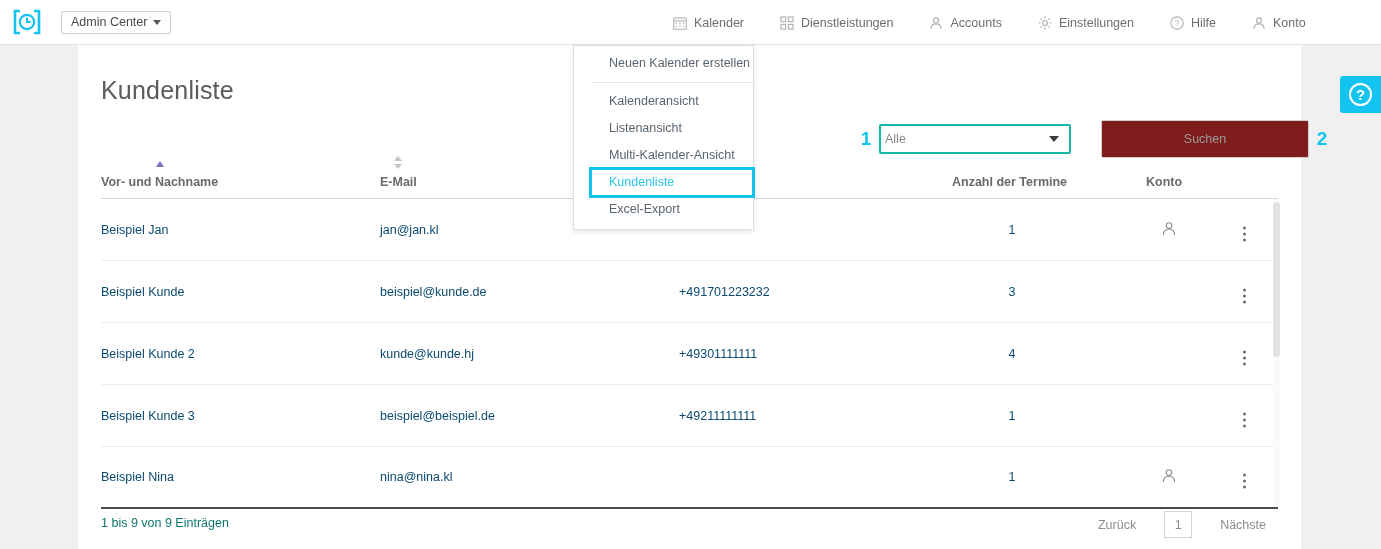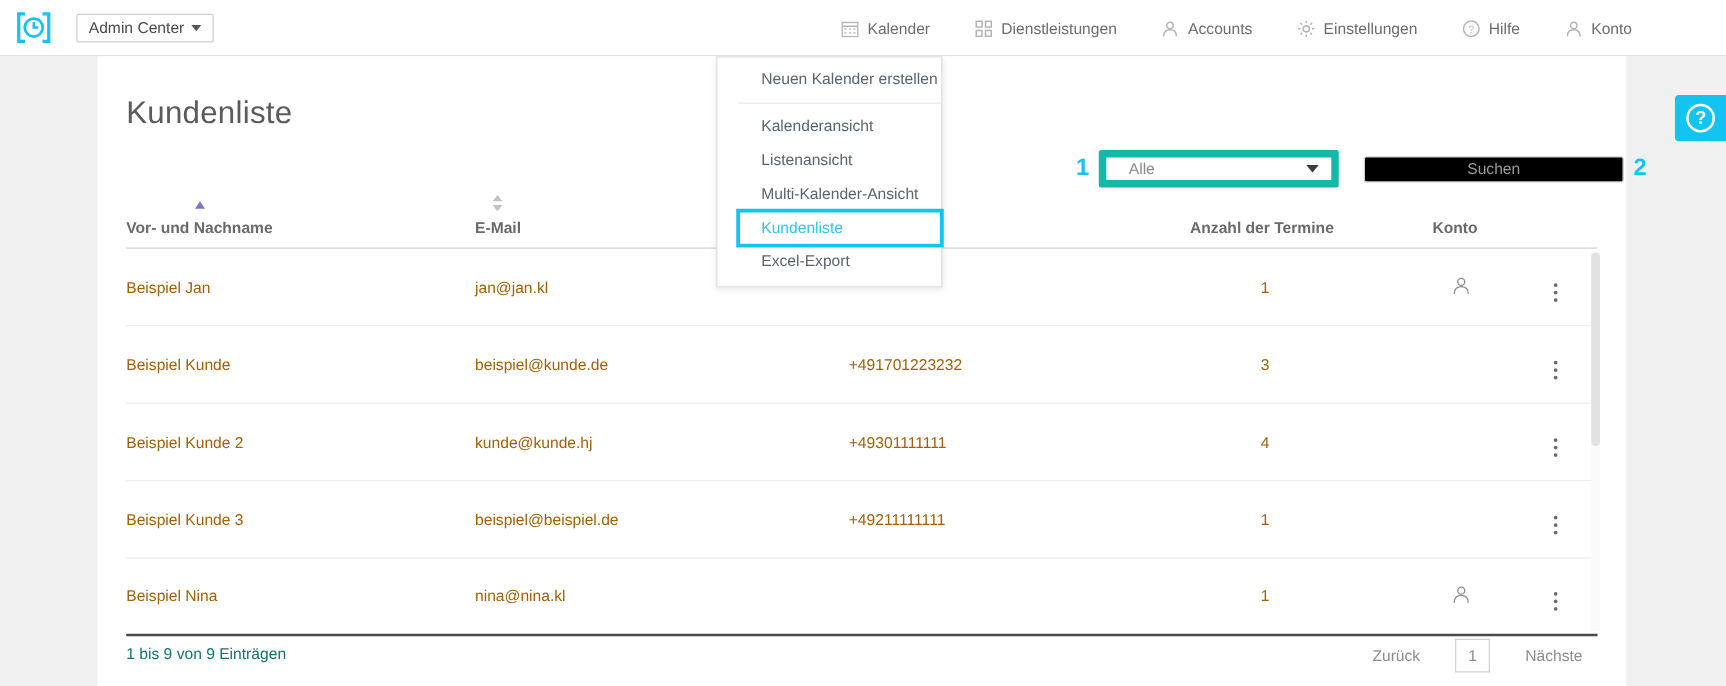--- a/index.html
+++ b/index.html
@@ -59,35 +59,35 @@
   .filter-row {
     position: absolute; left: 775px; top: 75px;
     display: flex; align-items: center; gap: 0;
   }
   .ann {
     color: #13c4f0; font-weight: bold; font-size: 19px;
     width: 26px; text-align: center;
   }
   .sel-box {
     width: 192px; height: 30px;
-    border: 6px solid #14b8a6; background: #fff; border-radius: 2px;
-    display: flex; align-items: center; padding: 0 18px;
+    border: 2px solid #14b8a6; background: #fff; border-radius: 2px;
+    display: flex; align-items: center; padding: 0 4px;
     font-size: 12.5px; color: #8a8a8a;
     position: relative;
   }
   .sel-box .sel-caret {
     position: absolute; right: 10px;
     width: 0; height: 0;
     border-left: 5px solid transparent; border-right: 5px solid transparent;
     border-top: 6px solid #3b3b3b;
   }
   .search-box {
-    margin-left: 20px;
-    width: 208px; height: 21px;
-    border: 1px solid #cfcfcf; background: #000000; border-radius: 2px;
+    margin-left: 30px;
+    width: 208px; height: 38px;
+    border: 1px solid #cfcfcf; background: #7f1d1d; border-radius: 2px;
     display: flex; align-items: center; justify-content: center;
     font-size: 12.5px; color: #9b9b9b;
   }
 
   
   .table-wrap {
     position: absolute; left: 23px; top: 118px;
     width: 1177px; height: 342px;
   }
   .thead {
@@ -120,21 +120,21 @@
   .sort-both::after { bottom: 0; border-top: 5px solid #c4c4c4; }
 
   .tbody { position: relative; }
   .trow {
     position: relative; height: 62px;
     border-bottom: 1px solid #ededed;
   }
   .trow:last-child { border-bottom: 2px solid #4a4a4a; }
   .td {
     position: absolute; top: 50%; transform: translateY(-50%);
-    font-size: 12.5px; color: #a16207; white-space: nowrap;
+    font-size: 12.5px; color: #0c4a6e; white-space: nowrap;
   }
   .td.c0 { left: 0; }
   .td.c1 { left: 279px; }
   .td.c2 { left: 578px; }
   .td.c3 { left: 851px; width: 120px; text-align: center; }
   .td.c4 { left: 1045px; width: 46px; text-align: center; }
   .td.c5 { left: 1135px; width: 16px; text-align: center; }
   .konto-icon { display: inline-block; width: 16px; height: 16px; color:#8d8d8d; }
   .konto-icon svg { display: block; }
   .kebab { display: inline-flex; flex-direction: column; gap: 3px; align-items: center; }

